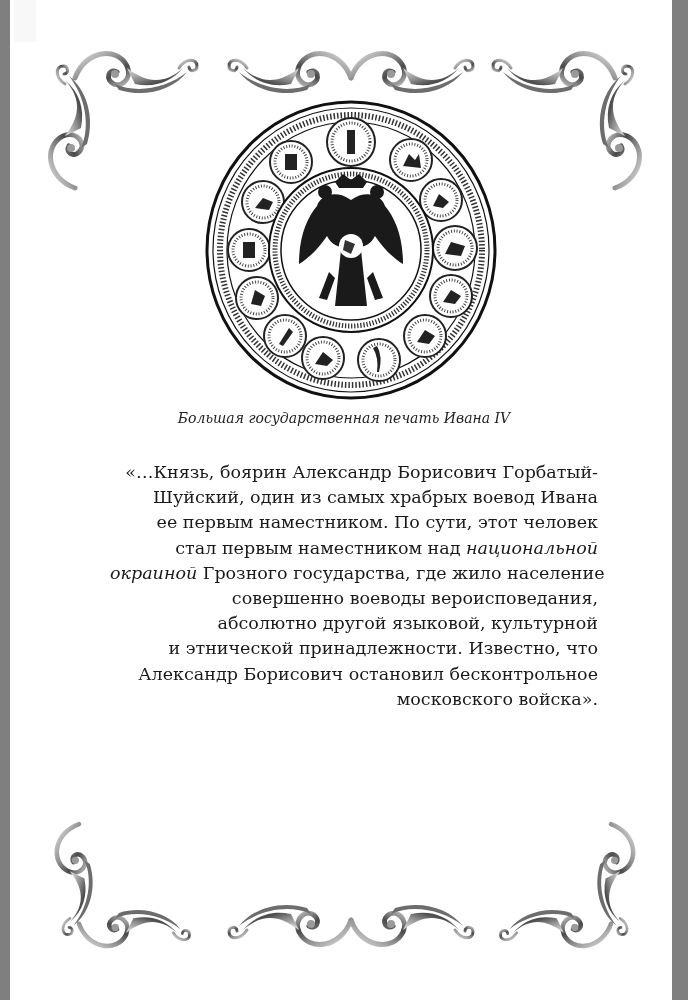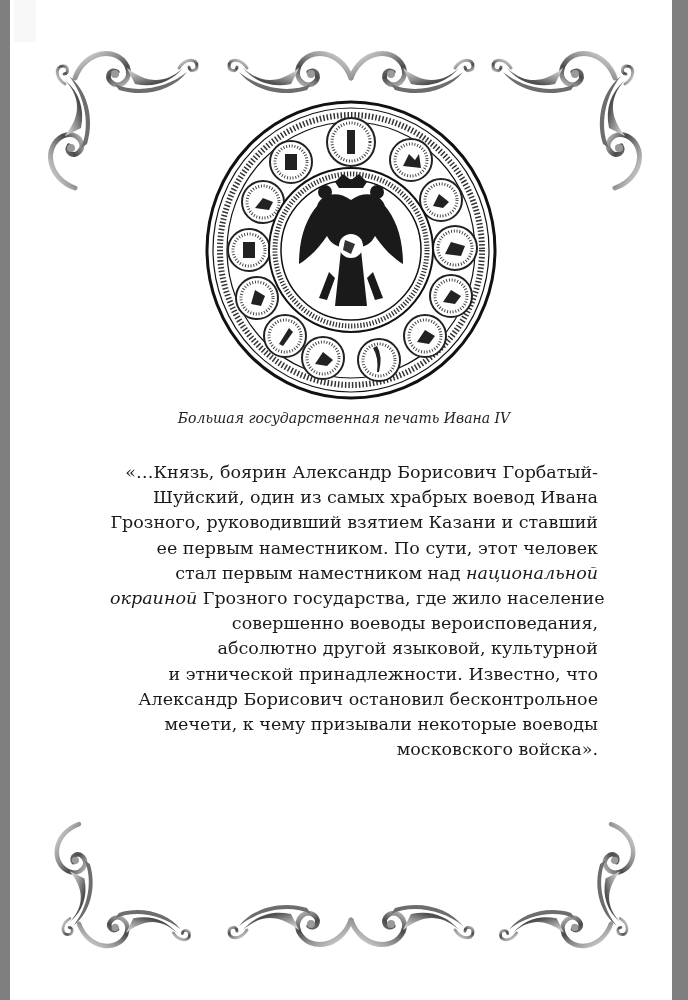--- a/index.html
+++ b/index.html
@@ -185,23 +185,21 @@
     <circle cx="146" cy="146" r="12" fill="#fff"></circle>
     <path d="M140,140 l10,4 l-4,10 l-8,-4 z" fill="#333"></path>
   </svg>
 </div>
 
 <div class="caption">Большая государственная печать Ивана IV</div>
 
 <div class="quote" id="quote">
     <span class="line"><span>«…Князь, боярин Александр Борисович Горбатый-</span></span>
     <span class="line"><span>Шуйский, один из самых храбрых воевод Ивана</span></span>
-    <span class="line"><span>Грозного, руководивший взятием Казани и ставший</span></span>
     <span class="line"><span>ее первым наместником. По сути, этот человек</span></span>
     <span class="line"><span>стал первым наместником над </span><em>национальной</em></span>
     <span class="line"><em>окраиной</em><span> Грозного государства, где жило население</span></span>
     <span class="line"><span>совершенно воеводы вероисповедания,</span></span>
     <span class="line"><span>абсолютно другой языковой, культурной</span></span>
     <span class="line"><span>и этнической принадлежности. Известно, что</span></span>
     <span class="line"><span>Александр Борисович остановил бесконтрольное</span></span>
-    <span class="line"><span>мечети, к чему призывали некоторые воеводы</span></span>
     <span class="line"><span>московского войска».</span></span>
   </div>
 
 </body></html>

